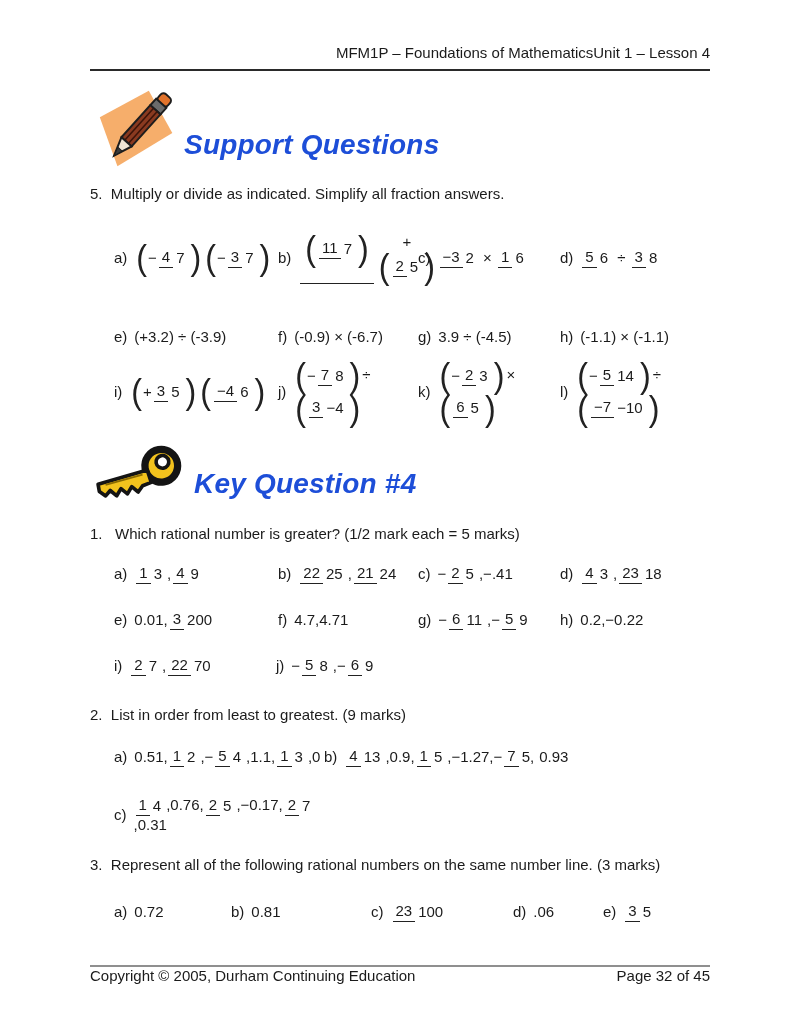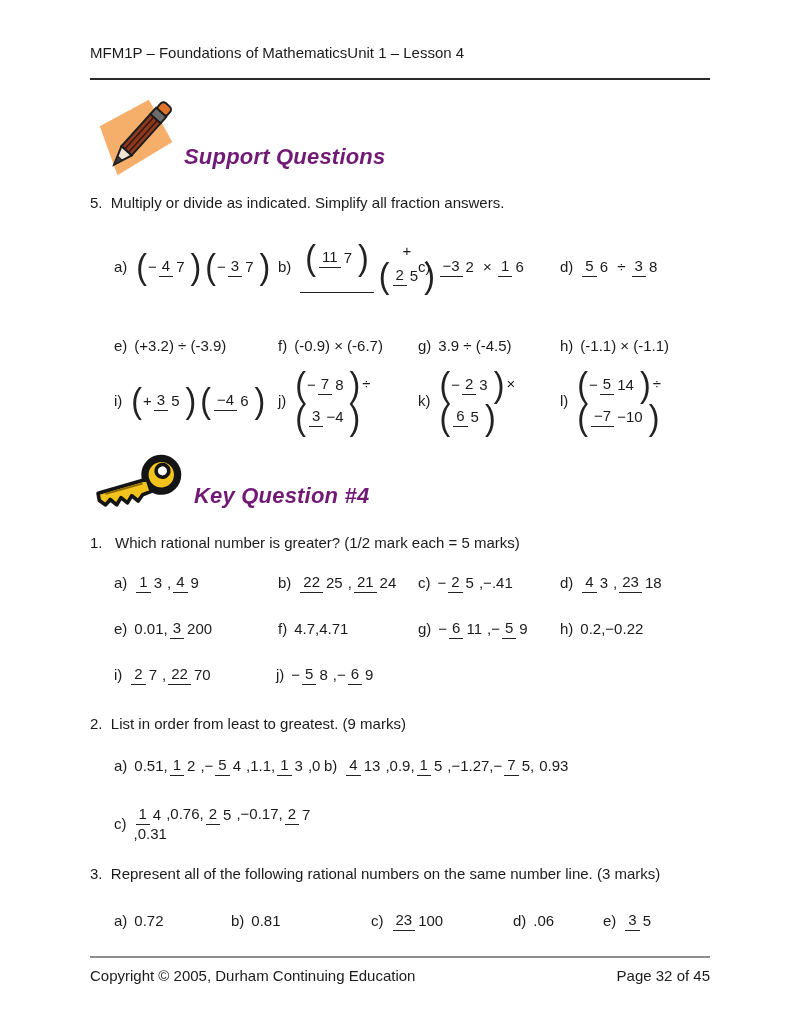--- a/index.html
+++ b/index.html
@@ -2,30 +2,30 @@
 <html><head>
 <meta charset="utf-8">
 <style>
   html,body{margin:0;padding:0;background:#e8e8e8;}
   .page{
     width:791px;height:1024px;box-sizing:border-box;margin:0 auto;background:#ffffff;
     padding:44px 81px 38px 90px;display:flex;flex-direction:column;
     font-family:"Liberation Sans",sans-serif;color:#1b1b1b;font-size:15px;line-height:1.25;
   }
   
-  .header{display:flex;justify-content:flex-start;align-items:flex-end;
-    border-bottom:2px solid #2a2a2a;padding-bottom:15px}
-  .footer{margin-top:auto;border-top:2px solid #8f8f8f;padding-top:9px;
+  .header{display:flex;justify-content:flex-end;align-items:flex-end;
+    border-bottom:2px solid #2a2a2a;padding-bottom:6px}
+  .footer{margin-top:auto;border-top:2px solid #8f8f8f;padding-top:0;
     display:flex;justify-content:space-between}
   
   .support-head{display:flex;align-items:flex-end;margin-top:12px;height:92px}
   .key-head{display:flex;align-items:flex-end;margin-top:16px;height:68px}
   .icon-box{flex:none}
-  .section-title{margin:0 0 13px -4px;font-size:22px;font-weight:700;font-style:italic;
-    letter-spacing:.2px;color:#701a75}
+  .section-title{margin:0 0 13px -4px;font-size:28px;font-weight:700;font-style:italic;
+    letter-spacing:.2px;color:#1d4ed8}
   .key-head .section-title{margin-bottom:8px;margin-left:4px}
   
   .prompt{margin-top:10px;white-space:pre-wrap}
   .mt16{margin-top:16px}
   
   .qrow{display:grid;align-items:center;margin-left:24px}
   .cols4{grid-template-columns:164px 140px 142px 1fr}
   .cols2i{grid-template-columns:162px 1fr}
   .cols2o{grid-template-columns:210px 1fr}
   .cols5{grid-template-columns:117px 140px 142px 90px 1fr}

